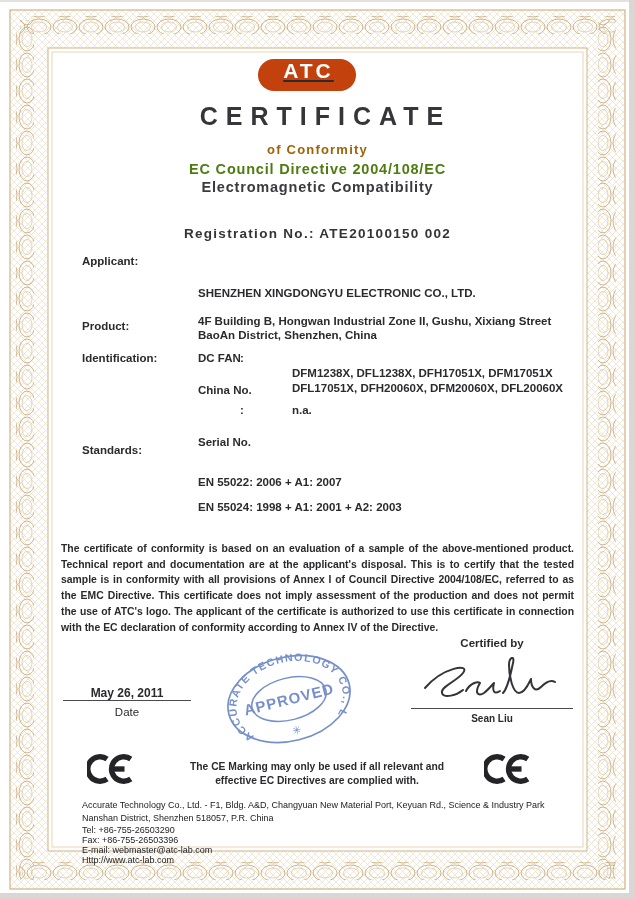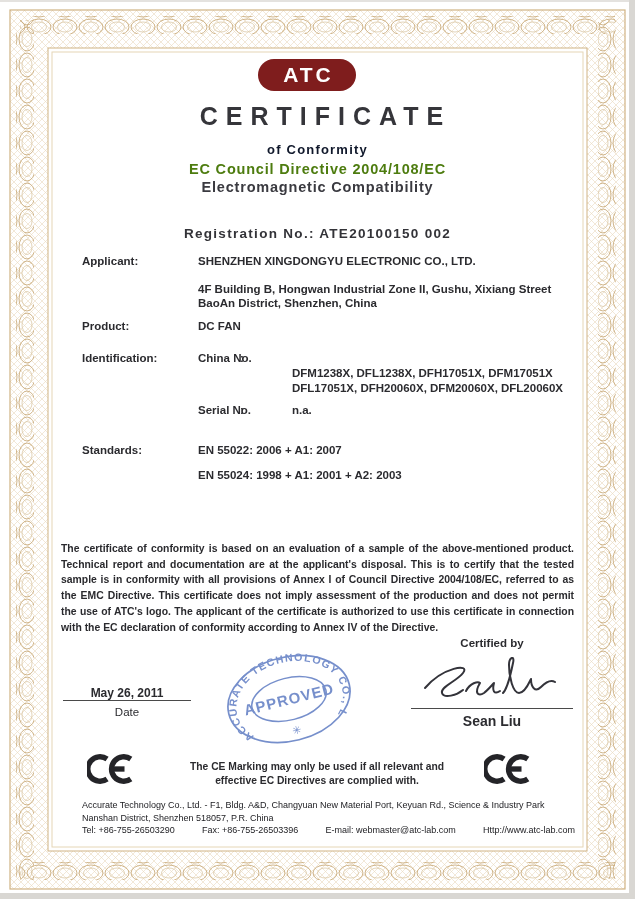--- a/index.html
+++ b/index.html
@@ -10,57 +10,57 @@
   .abs{position:absolute;}
   .ctr{left:0;width:635px;text-align:center;}
   .border-svg{position:absolute;left:0;top:0;z-index:0;}
   .content{position:absolute;inset:0;z-index:1;}
   .scan-edge-right{position:absolute;right:0;top:0;width:6px;height:899px;background:#d9d7d3;z-index:2;}
   .scan-edge-bottom{position:absolute;left:0;bottom:0;width:635px;height:6px;background:#d9d7d3;z-index:2;}
   .scan-edge-top{position:absolute;left:0;top:0;width:635px;height:2px;background:#e4e2df;z-index:2;}
 
   .logo-pill{
     left:258px;top:59px;width:98px;height:32px;border-radius:17px;
-    background:#7f1d1d;display:flex;align-items:center;justify-content:center;
+    background:#c2410c;display:flex;justify-content:center;text-decoration:underline;
   }
   .logo-pill span{color:#ffffff;font-weight:bold;font-size:21px;letter-spacing:3px;padding-left:3px;}
 
   .title{top:102px;font-size:25px;font-weight:bold;letter-spacing:8px;padding-left:8px;color:#35353a;}
-  .subtitle{top:142px;font-size:13px;font-weight:bold;letter-spacing:1.2px;color:#0f172a;}
+  .subtitle{top:142px;font-size:13px;font-weight:bold;letter-spacing:1.2px;color:#a16207;}
   .directive{top:161px;font-size:14.5px;font-weight:bold;letter-spacing:0.8px;color:#4d7c0f;}
   .compat{top:179px;font-size:14.5px;font-weight:bold;letter-spacing:0.8px;color:#3a3a40;}
   .registration{top:226px;font-size:13.5px;font-weight:bold;letter-spacing:1.3px;color:#333338;}
 
   .fld{font-size:11.5px;font-weight:bold;color:#2b2b2f;white-space:nowrap;}
   .lab{left:82px;}
-  .val{left:198px;}
+  .val{left:198px;margin-top:32px;}
   .colx{left:240px;}
   .modval{left:292px;}
 
   .para{
     left:61px;top:541px;width:513px;font-size:10.4px;font-weight:bold;
     line-height:15.7px;text-align:justify;color:#2a2a2e;
   }
 
   .certified{left:411px;top:637px;width:162px;text-align:center;font-size:11.5px;font-weight:bold;}
   .sig-block{left:411px;top:652px;width:162px;}
   .sig-draw{display:block;border-bottom:1.5px solid #4a4a4a;}
-  .sig-name{text-align:center;font-size:14px;font-weight:bold;margin-top:4px;}
+  .sig-name{text-align:center;font-size:10px;font-weight:bold;margin-top:4px;}
 
   .date-block{left:63px;top:686px;width:128px;}
   .date-value{text-align:center;font-size:12px;font-weight:bold;border-bottom:1.5px solid #4a4a4a;}
   .date-label{text-align:center;font-size:11.5px;font-weight:normal;margin-top:5px;}
 
   .stamp{left:209px;top:644px;opacity:0.85;}
 
   .ce-note{left:167px;top:760px;width:300px;text-align:center;font-size:10.3px;font-weight:bold;line-height:14px;color:#2b2b2f;}
 
   .footer{left:82px;top:799px;width:493px;font-size:9px;font-weight:normal;color:#222226;}
   .footer .fl{white-space:nowrap;line-height:12.5px;}
-  .contacts{display:flex;justify-content:space-between;margin-top:1px;}
+  .contacts{display:flex;justify-content:space-between;margin-top:1px;flex-direction:column;}
   .contacts span{white-space:nowrap;}
 </style>
 </head>
 <body>
 
 <div class="page">
 
   <svg class="border-svg" width="635" height="899" viewBox="0 0 635 899" aria-hidden="true">
     <defs>
       <pattern id="p-lat" width="7" height="7" patternUnits="userSpaceOnUse">

